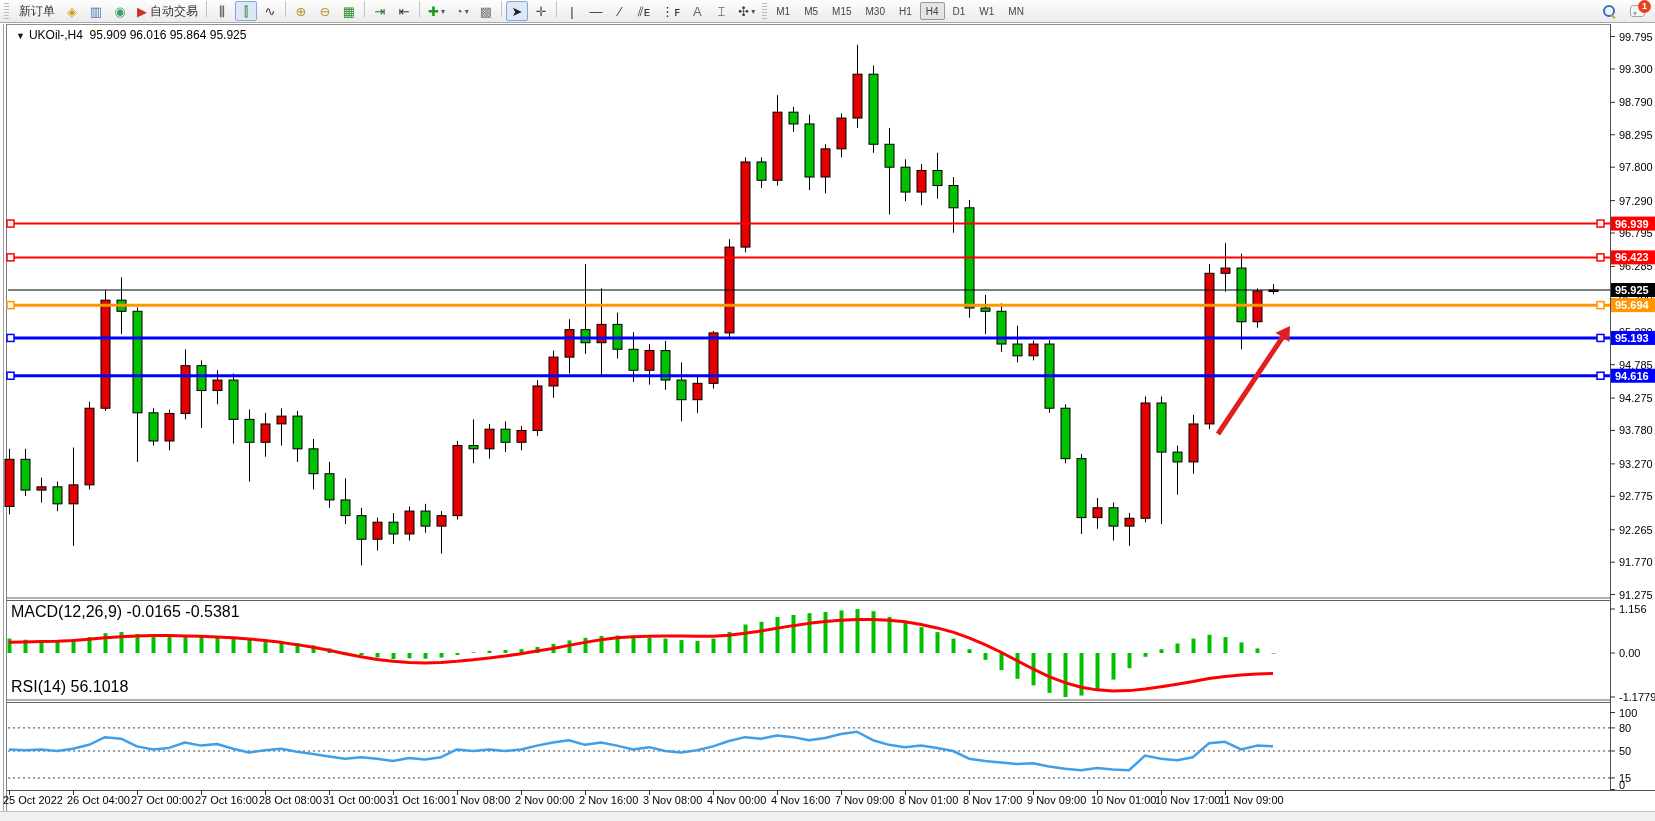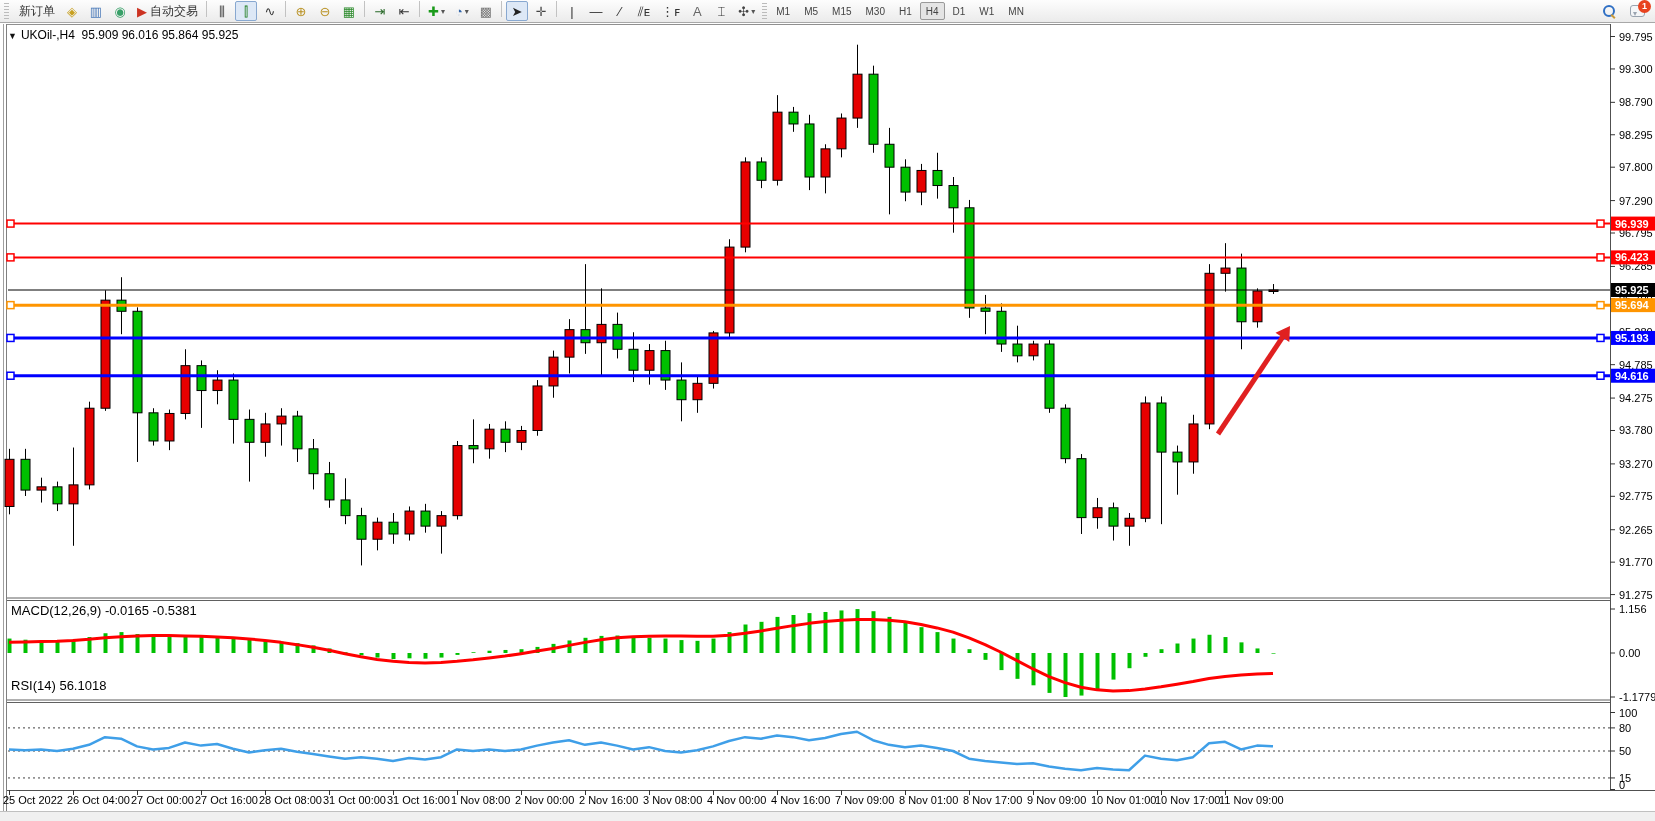--- a/index.html
+++ b/index.html
@@ -34,22 +34,22 @@
     border-radius:3px; background:#f4f6f8; }
   .icon-bubble::after { content:""; position:absolute; left:2px; bottom:-4px;
     border:4px solid transparent; border-top-color:#9aa4b0; border-left-width:2px; border-right-width:2px; }
   .badge { position:absolute; right:-7px; top:-6px; min-width:13px; height:13px; border-radius:7px;
     background:#e8431f; color:#fff; font-size:9px; line-height:13px; text-align:center;
     padding:0 2px; font-weight:bold; }
 
   
   .chart-wrap { position:absolute; left:0; top:24px; width:1655px; height:787px; background:#fff; }
   svg text { font-family:"Liberation Sans","DejaVu Sans",sans-serif; }
-  .overlay-label { position:absolute; font-size:13px; color:#000; white-space:pre; }
-  #chart-title { left:8px; top:4px; font-size:12px; }
+  .overlay-label { position:absolute; font-size:16px; color:#000; white-space:pre; }
+  #chart-title { left:16px; top:4px; font-size:12px; }
   #chart-title .tri { font-size:9px; color:#111; margin-right:4px; }
   #macd-label { left:11px; top:579px; }
   #rsi-label { left:11px; top:654px; }
   .bottom-strip { position:absolute; left:0; top:811px; width:1655px; height:10px;
     background:#f0f0f0; border-top:1px solid #c0c0c0; }
 </style>
 </head>
 <body>
 
 <div class="app">

